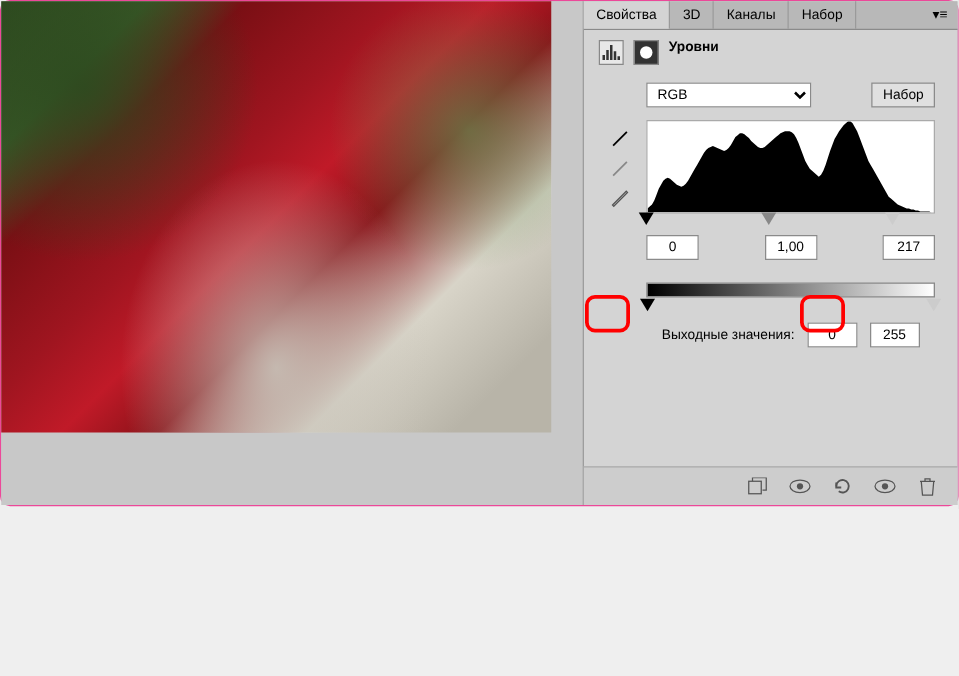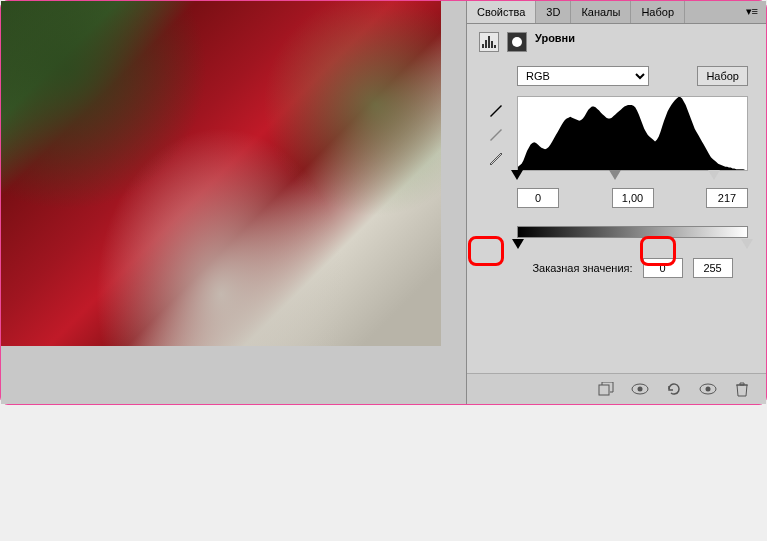--- a/index.html
+++ b/index.html
@@ -121,21 +121,21 @@
             <input type="text" value="1,00" style="">
             <input type="text" value="217" style="">
           </div>
 
           <div class="gradient-bar">
             <div class="slider-handle black" style="top:12px;left:0"></div>
             <div class="slider-handle white" style="top:12px;right:0;margin-right:-6px"></div>
           </div>
 
           <div class="output-row">
-            <span class="label">Заказная значения:</span>
+            <span class="label">Выходные значения:</span>
             <input type="text" value="0" style="">
             <input type="text" value="255" style="">
           </div>
         </div>
       </div>
     </div>
 
     <div class="footer-row">
       <div class="footer-icon">
           <svg width="16" height="14" viewBox="0 0 16 14">

